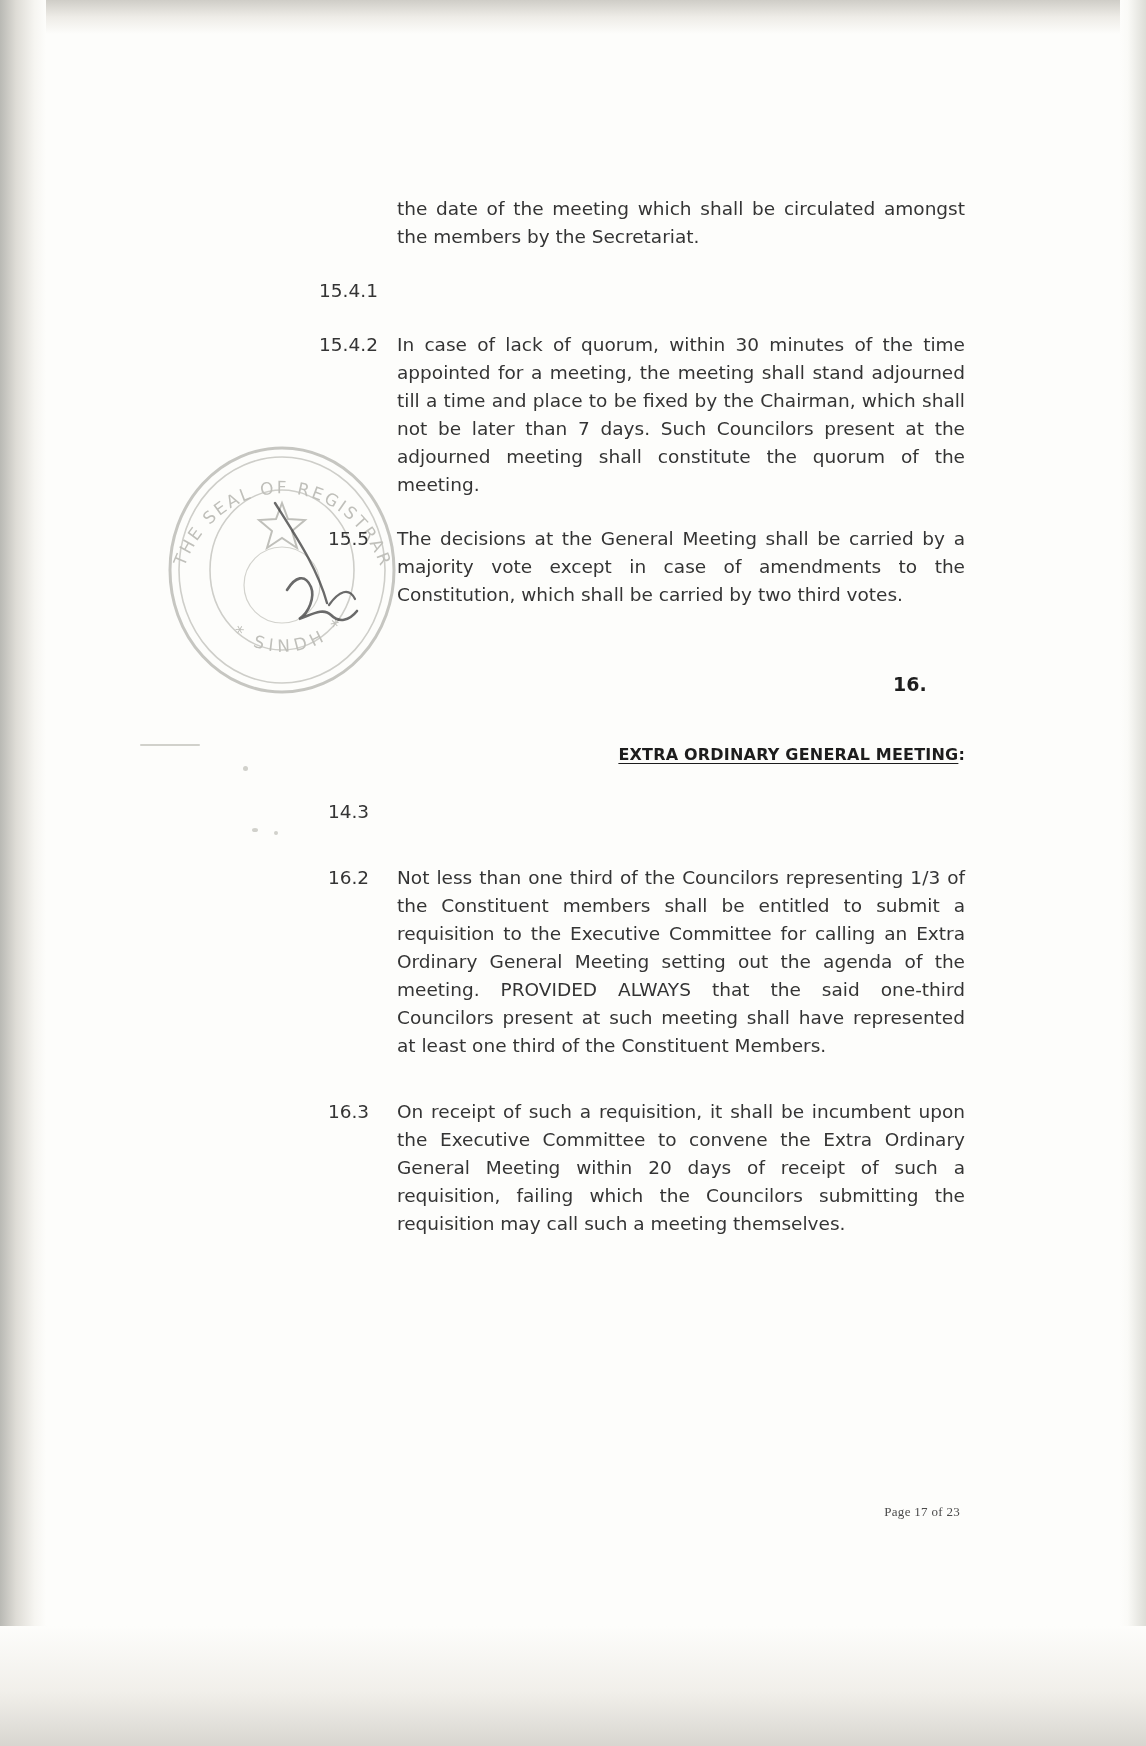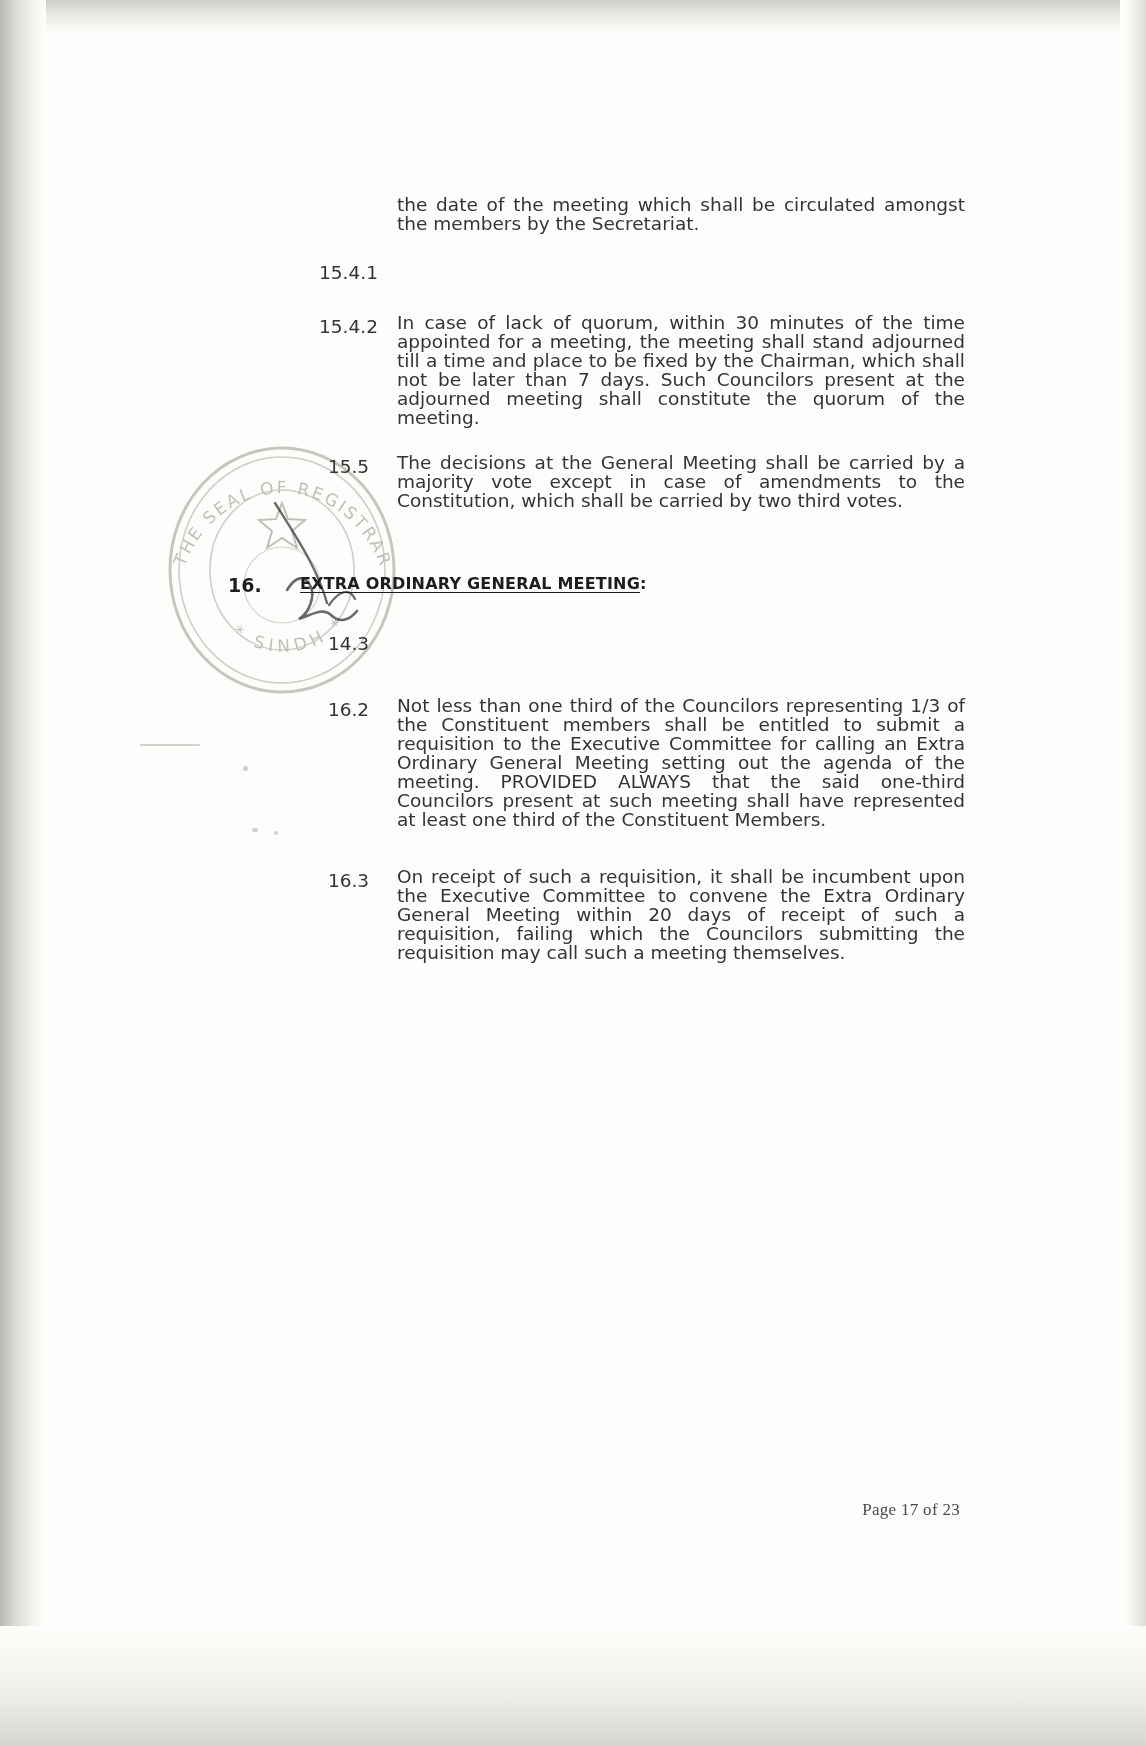--- a/index.html
+++ b/index.html
@@ -61,39 +61,40 @@
     width: 97px;
     flex: 0 0 97px;
     font-size: 18.5px;
     line-height: 28px;
     color: #343434;
     text-align: center;
   }
   .para .txt {
     flex: 1;
     font-size: 18.5px;
-    line-height: 19px;
+    line-height: 28px;
     text-align: justify;
     text-justify: inter-word;
     color: #343434;
     hyphens: none;
   }
   .para.noindent {
     margin-left: 97px;
   }
   .para.noindent .txt {
     width: 568px;
   }
   .para.loose { margin-bottom: 38px; }
 
   .heading {
     position: relative;
     display: flex;
-    align-items: flex-start;
+    align-items: flex-end;
     margin: 64px 0 34px -72px;
+    flex-direction: column;
   }
   .heading .hnum {
     width: 72px;
     flex: 0 0 72px;
     font-size: 19px;
     font-weight: bold;
     color: #1d1d1d;
   }
   .heading .htitle {
     font-size: 16px;
@@ -104,21 +105,21 @@
   .heading .htitle .u {
     text-decoration: underline;
     text-underline-offset: 3px;
   }
 
   .page-footer {
     position: absolute;
     right: 186px;
     bottom: 226px;
     font-family: "Liberation Serif", serif;
-    font-size: 17px;
+    font-size: 13px;
     color: #4a4a4a;
     letter-spacing: 0.3px;
   }
 
   
   .stamp {
     position: absolute;
     left: 150px;
     top: 425px;
     width: 265px;

